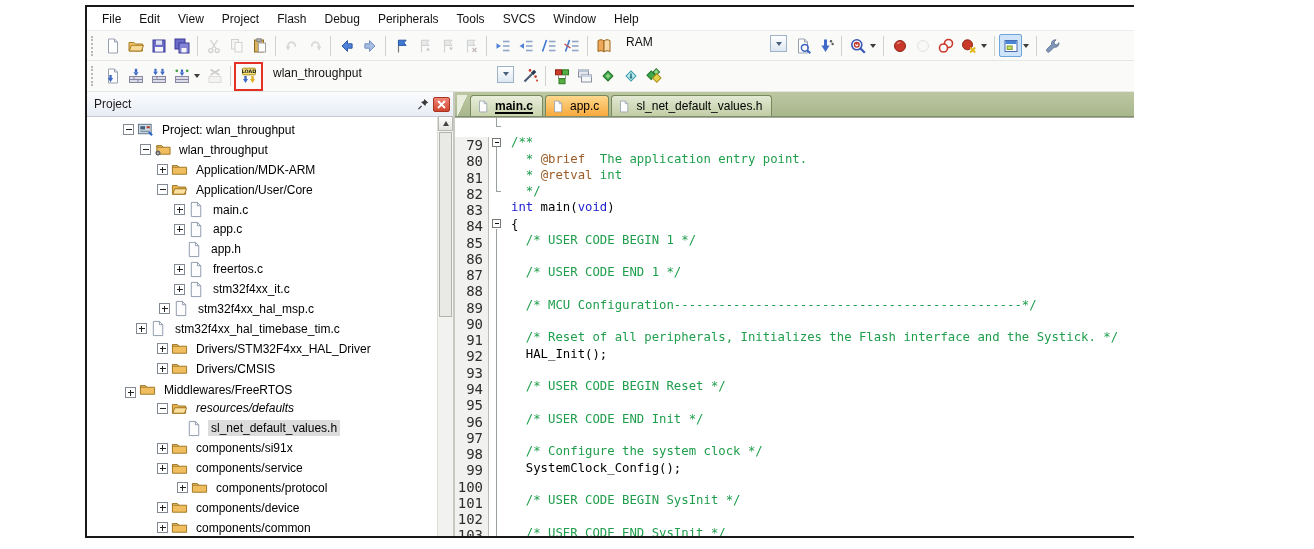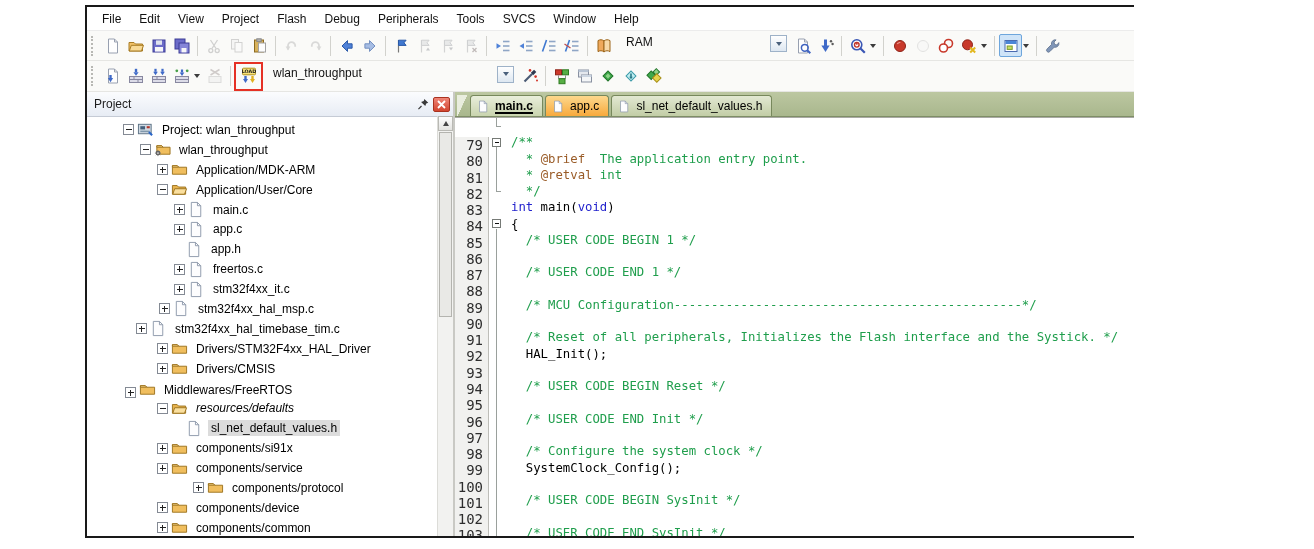--- a/index.html
+++ b/index.html
@@ -646,21 +646,21 @@
             <div class="tree-row" style="padding-left: 70px;">
               <span class="exp plus"></span>
               <span class="tree-ico">
                 <svg width="17" height="17" viewBox="0 0 18 18">
                   <path d="M1.5 5h5.2l1.5 1.6h8.3V14H1.5z" fill="#f0be5e" stroke="#9c731f"></path>
                   <path d="M1.5 5h5.2l1.5 1.6H1.5z" fill="#f8d88e" stroke="#9c731f"></path>
                 </svg>
               </span>
               <span class="tree-label">components/service</span>
             </div>
-            <div class="tree-row" style="padding-left: 106px;">
+            <div class="tree-row" style="padding-left: 70px; margin-left: 20px;">
               <span class="exp plus"></span>
               <span class="tree-ico">
                 <svg width="17" height="17" viewBox="0 0 18 18">
                   <path d="M1.5 5h5.2l1.5 1.6h8.3V14H1.5z" fill="#f0be5e" stroke="#9c731f"></path>
                   <path d="M1.5 5h5.2l1.5 1.6H1.5z" fill="#f8d88e" stroke="#9c731f"></path>
                 </svg>
               </span>
               <span class="tree-label">components/protocol</span>
             </div>
             <div class="tree-row" style="padding-left: 70px;">

